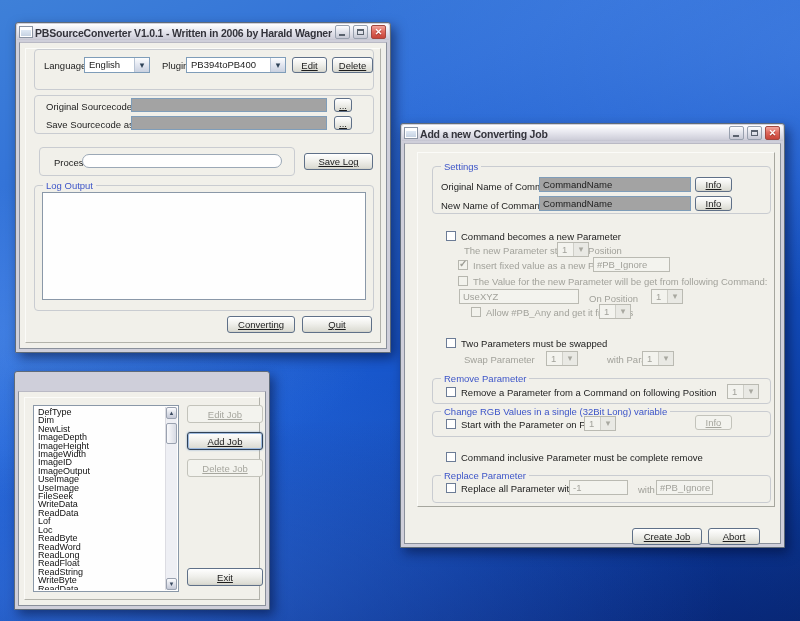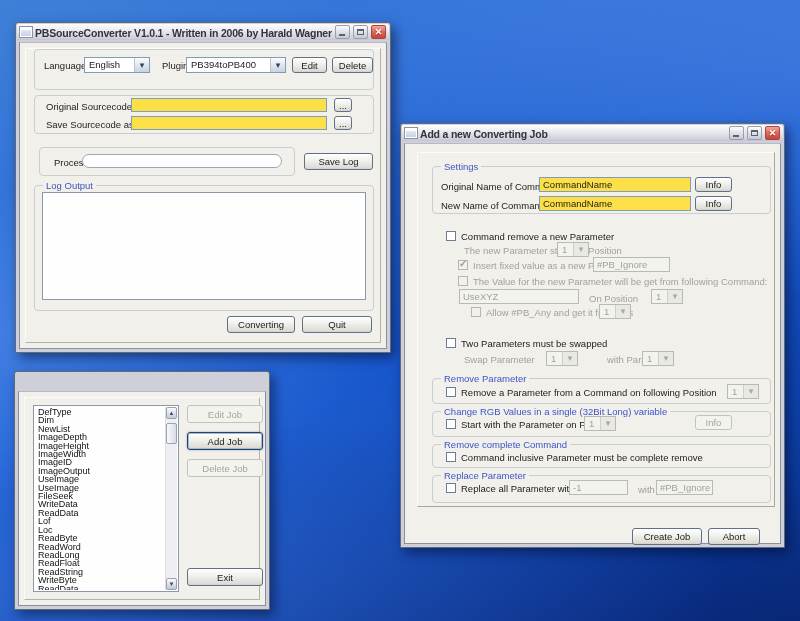--- a/index.html
+++ b/index.html
@@ -37,24 +37,24 @@
   .panel3d { position:absolute; box-sizing:border-box; border:1px solid; border-color:#FBFBF8 #A6A69E #A6A69E #FBFBF8; }
   .group { position:absolute; box-sizing:border-box; border:1px solid #C9CCD1; border-radius:4px; }
   .group-label { position:absolute; top:-6px; left:8px; background:#F1F0EA; padding:0 3px;
                  font-size:9.5px; line-height:11px; color:#3D55C8; white-space:nowrap; }
   .label { position:absolute; font-size:9.5px; line-height:11px; color:#1C1C1C; white-space:nowrap; }
   .dis { }
   .label.dis { color:#A2A29B; }
   .btn { position:absolute; box-sizing:border-box; border:1px solid #5F7088; border-radius:3px;
          background:linear-gradient(#FFFFFF,#F0F0EC 45%,#DDDDD5 90%,#D0D0C8);
          font-size:9.5px; color:#1C1C1C; display:flex; align-items:center; justify-content:center;
-         box-shadow:inset 0 1px 0 rgba(255,255,255,.7); white-space:nowrap; }
+         box-shadow:inset 0 1px 0 rgba(255,255,255,.7); white-space:nowrap;text-decoration:underline; }
   .btn.dis { border-color:#C3C3BB; color:#A6A69E; background:#F3F3EE; box-shadow:none; }
   .btn.focus { border-color:#2F4156; box-shadow:inset 0 0 0 1px #9DBADF, 0 0 2px rgba(90,140,200,.8); }
-  .tfield { position:absolute; box-sizing:border-box; background:#fde047; border:1px solid #7F9DB9;
+  .tfield { position:absolute; box-sizing:border-box; background:#a3a3a3; border:1px solid #7F9DB9;
             font-size:9.5px; line-height:12px; color:#1C1C1C; padding:1px 3px 0; white-space:nowrap; overflow:hidden; }
   .tfield.dis { background:#F3F3EE; border-color:#BABAB2; color:#A2A29B; }
   .combo { position:absolute; box-sizing:border-box; display:flex; background:#FFFFFF; border:1px solid #7F9DB9; }
   .combo .cval { flex:1; font-size:9.5px; line-height:13px; color:#1C1C1C; padding:0 0 0 4px;
                  overflow:hidden; white-space:nowrap; }
   .combo .cbtn { width:14px; flex:0 0 auto; border-left:1px solid #B8C4D4;
                  background:linear-gradient(#FCFDFE,#E2E6F0 50%,#C9D1E0);
                  display:flex; align-items:center; justify-content:center; }
   .combo .cbtn::after { content:"\25BE"; font-size:9px; color:#2F4358; line-height:1; }
   .combo.dis { background:#F3F3EE; border-color:#BABAB2; }
@@ -186,21 +186,21 @@
       <span class="group-label">Settings</span>
     </div>
     <div class="label" style="left:36px;top:37px">Original Name of Command</div>
     <div class="tfield" style="left:134px;top:33px;width:152px;height:15px">CommandName</div>
     <div class="btn" style="left:290px;top:33px;width:37px;height:15px">Info</div>
     <div class="label" style="left:36px;top:56px">New Name of Command</div>
     <div class="tfield" style="left:134px;top:52px;width:152px;height:15px">CommandName</div>
     <div class="btn" style="left:290px;top:52px;width:37px;height:15px">Info</div>
 
     <div class="checkbox" style="left:41px;top:87px"></div>
-    <div class="label" style="left:56px;top:87px">Command remove a new Parameter</div>
+    <div class="label" style="left:56px;top:87px">Command becomes a new Parameter</div>
     <div class="label dis" style="left:59px;top:101px">The new Parameter stays on Position</div>
     <div class="combo dis" style="left:152px;top:98px;width:32px;height:15px">
       <span class="cval">1</span>
       <span class="cbtn"></span>
     </div>
     <div class="checkbox dis checked" style="left:53px;top:116px"></div>
     <div class="label dis" style="left:68px;top:116px">Insert fixed value as a new Parameter</div>
     <div class="tfield dis" style="left:188px;top:113px;width:77px;height:15px">#PB_Ignore</div>
     <div class="checkbox dis" style="left:53px;top:132px"></div>
     <div class="label dis" style="left:68px;top:132px">The Value for the new Parameter will be get from following Command:</div>
@@ -244,23 +244,20 @@
       <span class="group-label">Change RGB Values in a single (32Bit Long) variable</span>
     </div>
     <div class="checkbox" style="left:41px;top:275px"></div>
     <div class="label" style="left:56px;top:275px">Start with the Parameter on Position</div>
     <div class="combo dis" style="left:179px;top:272px;width:32px;height:15px">
       <span class="cval">1</span>
       <span class="cbtn"></span>
     </div>
     <div class="btn dis" style="left:290px;top:271px;width:37px;height:15px">Info</div>
 
-    <div class="group" style="left:27px;top:300px;width:339px;height:24px">
-      <span class="group-label">Remove complete Command</span>
-    </div>
     <div class="checkbox" style="left:41px;top:308px"></div>
     <div class="label" style="left:56px;top:308px">Command inclusive Parameter must be complete remove</div>
 
     <div class="group" style="left:27px;top:331px;width:339px;height:28px">
       <span class="group-label">Replace Parameter</span>
     </div>
     <div class="checkbox" style="left:41px;top:339px"></div>
     <div class="label" style="left:56px;top:339px">Replace all Parameter with contains</div>
     <div class="tfield dis" style="left:164px;top:336px;width:59px;height:15px">-1</div>
     <div class="label dis" style="left:233px;top:340px">with</div>

